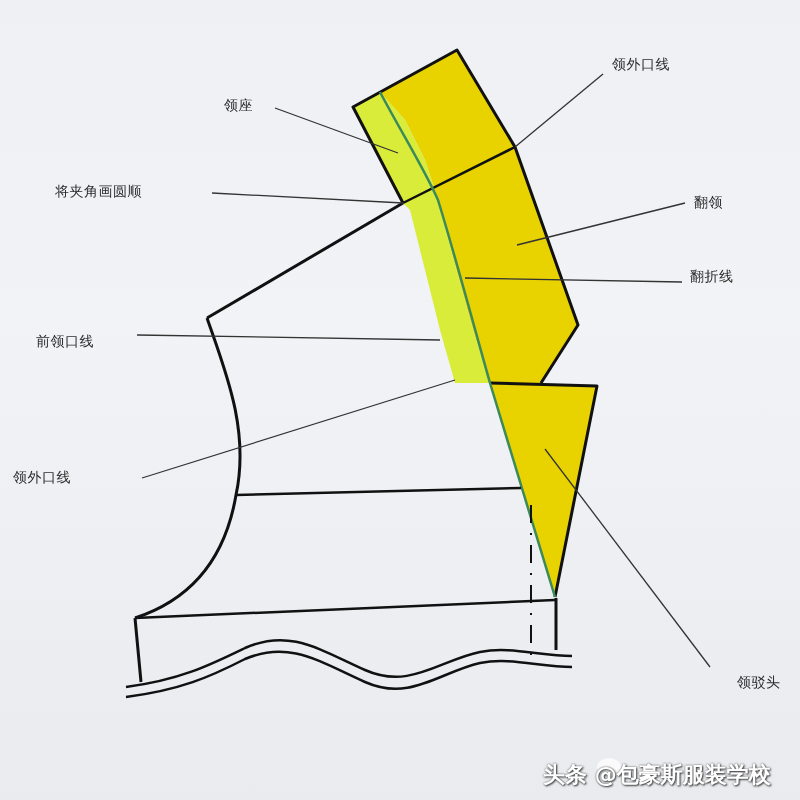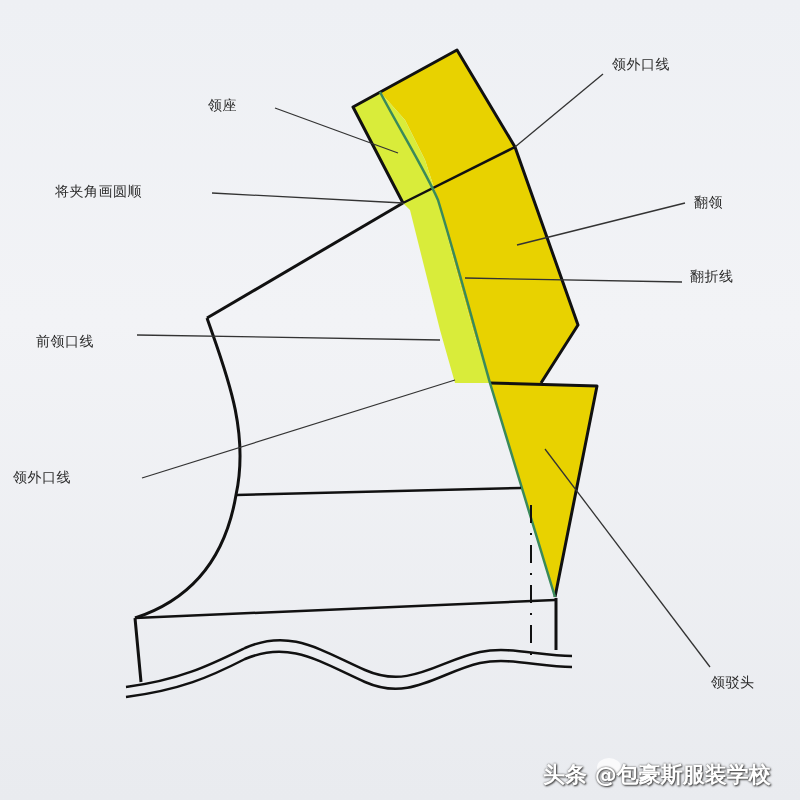--- a/index.html
+++ b/index.html
@@ -71,24 +71,24 @@
       <line x1="212" y1="193" x2="403" y2="203"></line>
       <line x1="137" y1="335" x2="440" y2="340"></line>
       <line x1="142" y1="478" x2="455" y2="380"></line>
       <line x1="603" y1="74" x2="515" y2="147"></line>
       <line x1="685" y1="203" x2="517" y2="245"></line>
       <line x1="682" y1="282" x2="465" y2="278"></line>
       <line x1="710" y1="667" x2="545" y2="449"></line>
     </g>
   </svg>
 
-  <div class="label" style="left:208px; top:95px;">领座</div>
+  <div class="label" style="left:224px; top:95px;">领座</div>
   <div class="label" style="left:55px; top:181px;">将夹角画圆顺</div>
   <div class="label" style="left:36px; top:331px;text-align:center;">前领口线</div>
   <div class="label" style="left:13px; top:467px;">领外口线</div>
   <div class="label" style="left:612px; top:54px;">领外口线</div>
   <div class="label" style="left:694px; top:192px;">翻领</div>
   <div class="label" style="left:690px; top:266px;text-align:center;">翻折线</div>
-  <div class="label" style="left:711px; top:672px;">领驳头</div>
+  <div class="label" style="left:737px; top:672px;">领驳头</div>
 
   <div class="wm-icon"></div>
   <div class="watermark">头条 @包豪斯服装学校</div>
 </div>
 
 </body></html>

